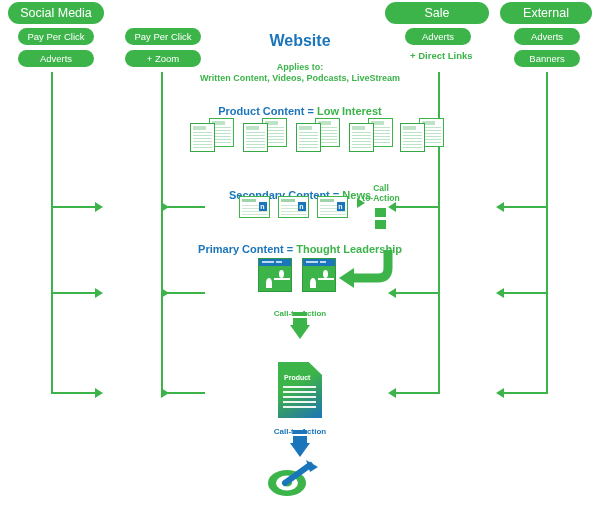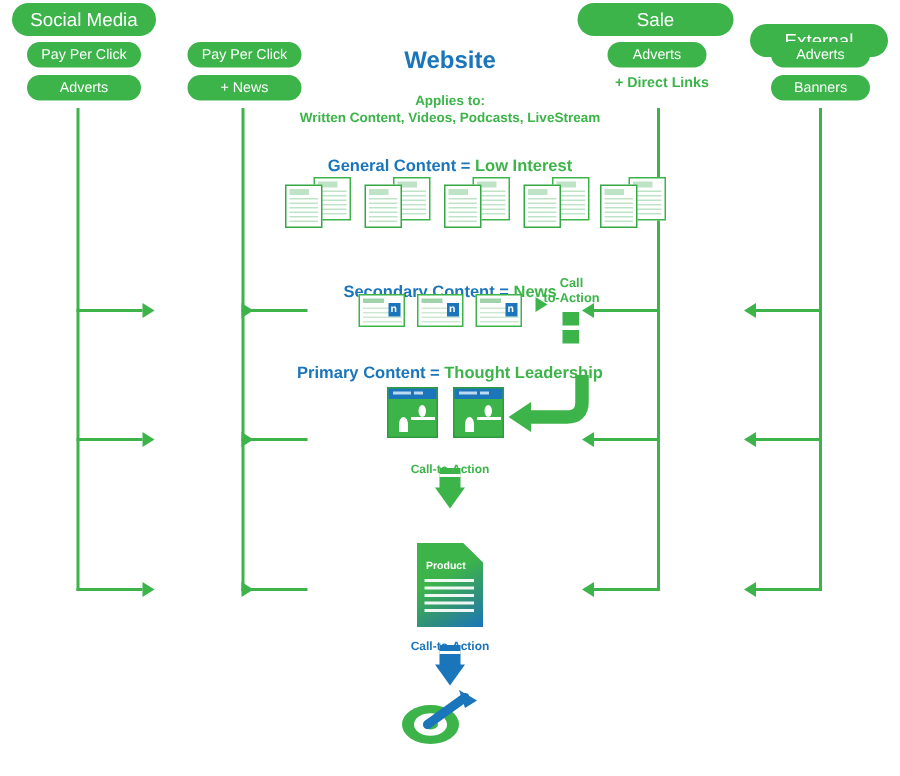--- a/index.html
+++ b/index.html
@@ -89,32 +89,32 @@
     <span>Pay Per Click</span>
   </div>
   <div class="pill pill-sub abs" style="left:18px;top:50px;width:76px;">
     <span>Adverts</span>
   </div>
 
   <div class="pill pill-sub abs" style="left:125px;top:28px;width:76px;">
     <span>Pay Per Click</span>
   </div>
   <div class="pill pill-sub abs" style="left:125px;top:50px;width:76px;">
-    <span>+ News</span>
+    <span>+ Zoom</span>
   </div>
 
   <div class="pill pill-main abs" style="left:385px;top:2px;width:104px;">
     <span>Sale</span>
   </div>
   <div class="pill pill-sub abs" style="left:405px;top:28px;width:66px;">
     <span>Adverts</span>
   </div>
   <div class="hd hd-green" style="left:410px;top:51px;font-size:9.5px;">+ Direct Links</div>
 
-  <div class="pill pill-main abs" style="left:500px;top:16px;width:92px;">
+  <div class="pill pill-main abs" style="left:500px;top:2px;width:92px;">
     <span>External</span>
   </div>
   <div class="pill pill-sub abs" style="left:514px;top:28px;width:66px;">
     <span>Adverts</span>
   </div>
   <div class="pill pill-sub abs" style="left:514px;top:50px;width:66px;">
     <span>Banners</span>
   </div>
 
   <div class="abs" style="left:175px;top:62px;width:250px;">
@@ -154,21 +154,21 @@
   <div class="hline" style="left:51px;top:392px;width:44px;"></div>
   <div class="ahead-r" style="left:95px;top:388px;"></div>
   <div class="hline" style="left:161px;top:392px;width:44px;"></div>
   <div class="ahead-r" style="left:161px;top:388px;"></div>
   <div class="hline" style="left:396px;top:392px;width:42px;"></div>
   <div class="ahead-l" style="left:388px;top:388px;"></div>
   <div class="hline" style="left:504px;top:392px;width:42px;"></div>
   <div class="ahead-l" style="left:496px;top:388px;"></div>
 
   <div class="hd" style="left:0;top:102px;width:600px;text-align:center;">
-    <span class="sect hd-blue">General Content</span><span class="sect hd-blue"> = </span><span class="sect hd-green">Low Interest</span>
+    <span class="sect hd-blue">Product Content</span><span class="sect hd-blue"> = </span><span class="sect hd-green">Low Interest</span>
   </div>
 
   <div class="docstack" style="left:190px;top:118px;">
     <div class="doc back">
       <div class="cap"></div>
         <div class="ln" style="top:8px;"></div>
         <div class="ln" style="top:11px;"></div>
       <div class="ln" style="top:14px;"></div>
         <div class="ln" style="top:17px;"></div>
         <div class="ln" style="top:20px;"></div>

